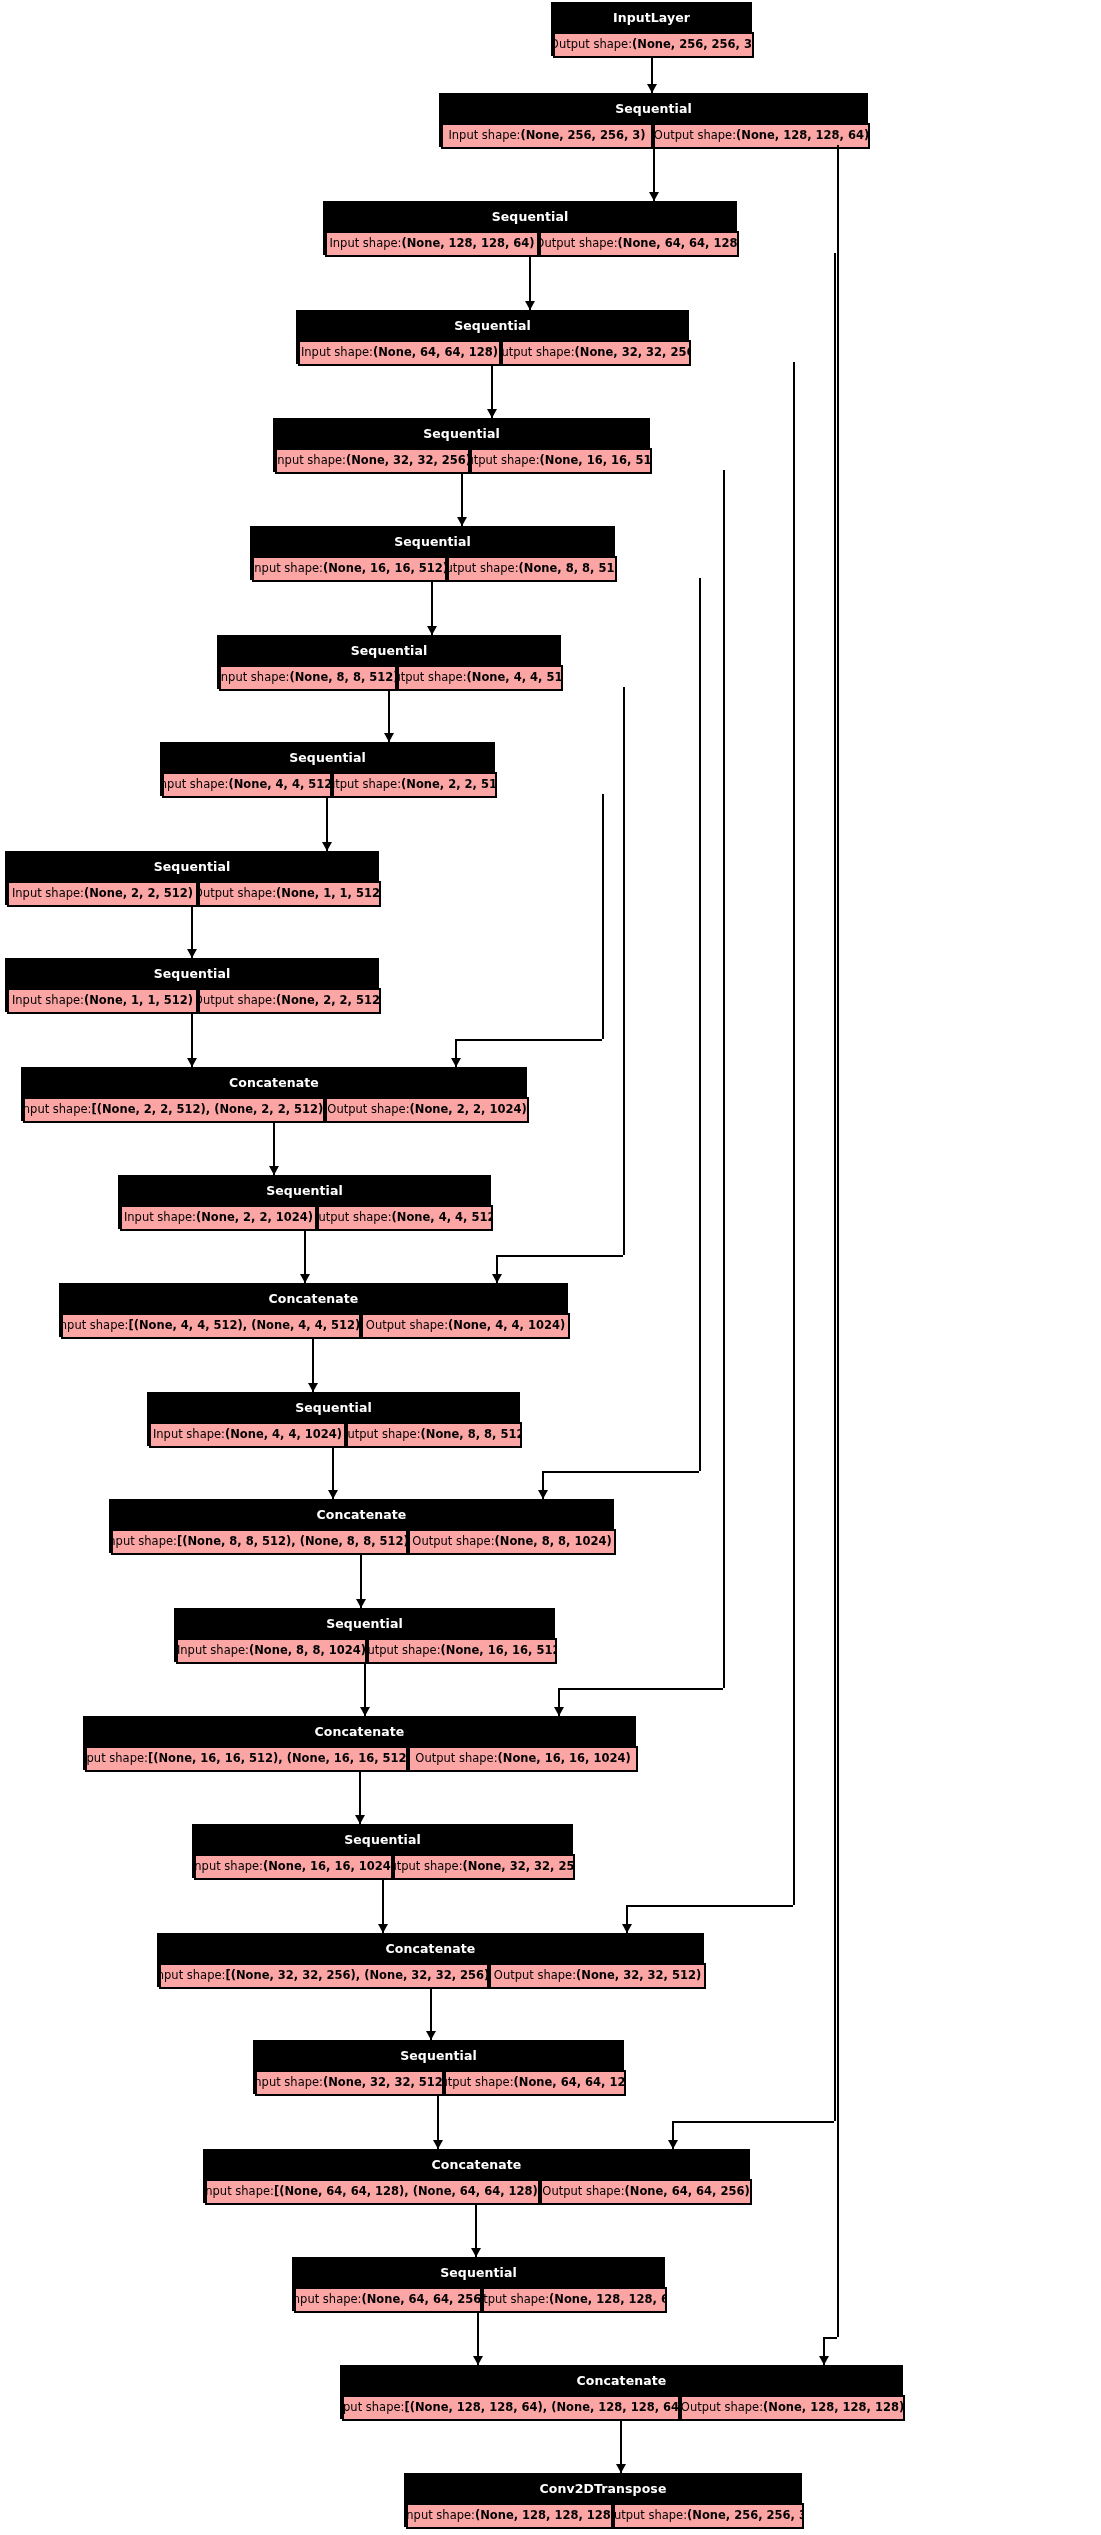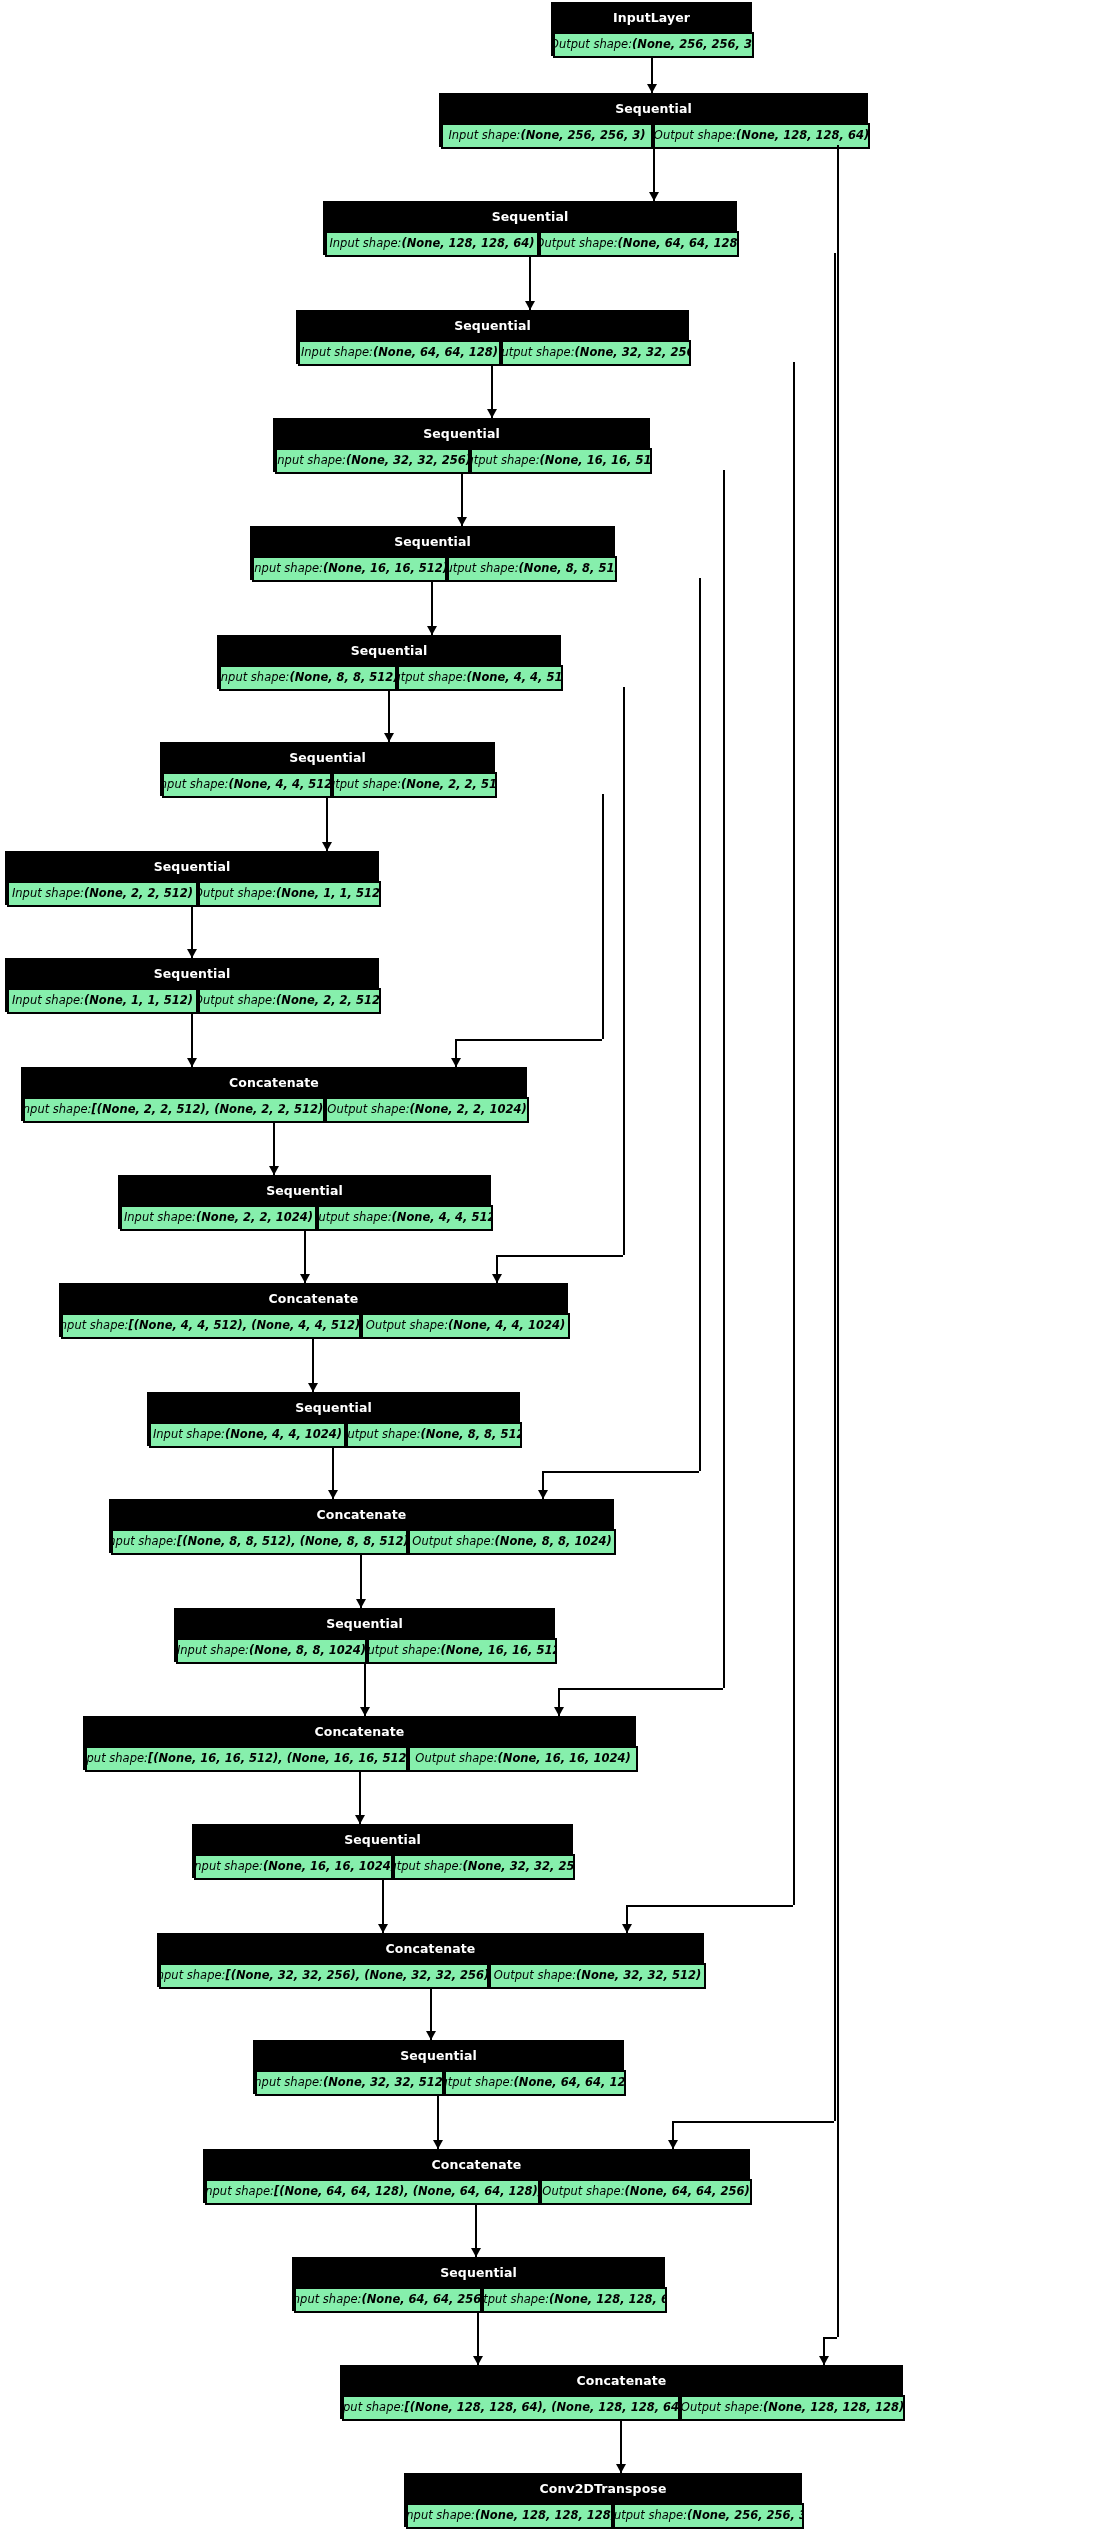--- a/index.html
+++ b/index.html
@@ -3,21 +3,21 @@
 <meta charset="utf-8">
 <style>
   html,body{margin:0;padding:0;background:#ffffff;}
   body{font-family:"DejaVu Sans","Liberation Sans",sans-serif;}
   #canvas{position:relative;width:1101px;height:2535px;background:#ffffff;overflow:hidden;border-radius:10px;}
   .node{position:absolute;box-sizing:border-box;border:2px solid #000000;background:#ffffff;}
   .node-title{box-sizing:border-box;background:#000000;color:#ffffff;font-weight:bold;text-align:center;
     font-size:12.5px;letter-spacing:.1px;line-height:1;display:flex;align-items:center;justify-content:center;height:28px;}
   .node-body{display:flex;box-sizing:border-box;height:26px;background:#ffffff;}
   .cell{box-sizing:border-box;flex:0 0 auto;display:flex;align-items:center;justify-content:center;
-    border:2px solid #000000;background:#86efac;font-size:11.5px;color:#000000;white-space:nowrap;line-height:1;padding:0 6px;overflow:hidden;font-style:italic;}
+    border:2px solid #000000;background:#fca5a5;font-size:11.5px;color:#000000;white-space:nowrap;line-height:1;padding:0 6px;overflow:hidden;}
   .cell + .cell{border-left-width:2px;}
   .cell .lbl{font-weight:normal;}
   .cell .val{font-weight:bold;}
   .edge{position:absolute;background:#000000;}
   .edge.v{width:2px;}
   .edge.h{height:2px;}
   .arrow{position:absolute;width:0;height:0;border-left:5px solid transparent;border-right:5px solid transparent;border-top:9px solid #000000;}
 </style>
 </head>
 <body>

